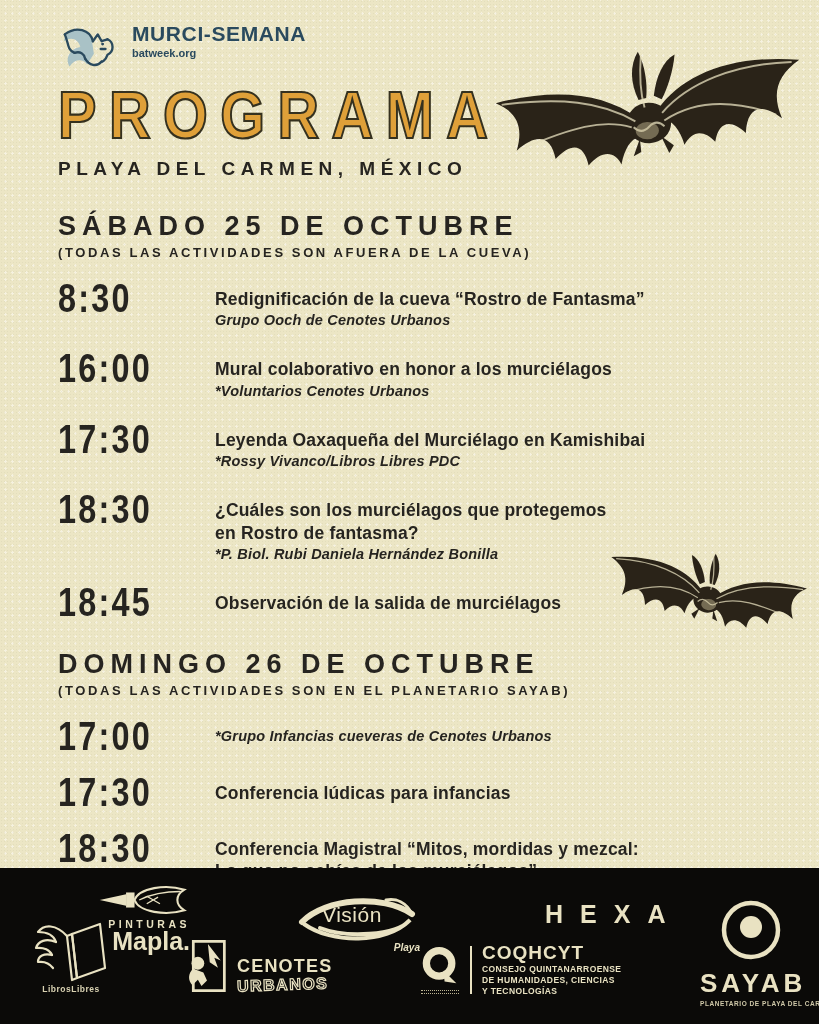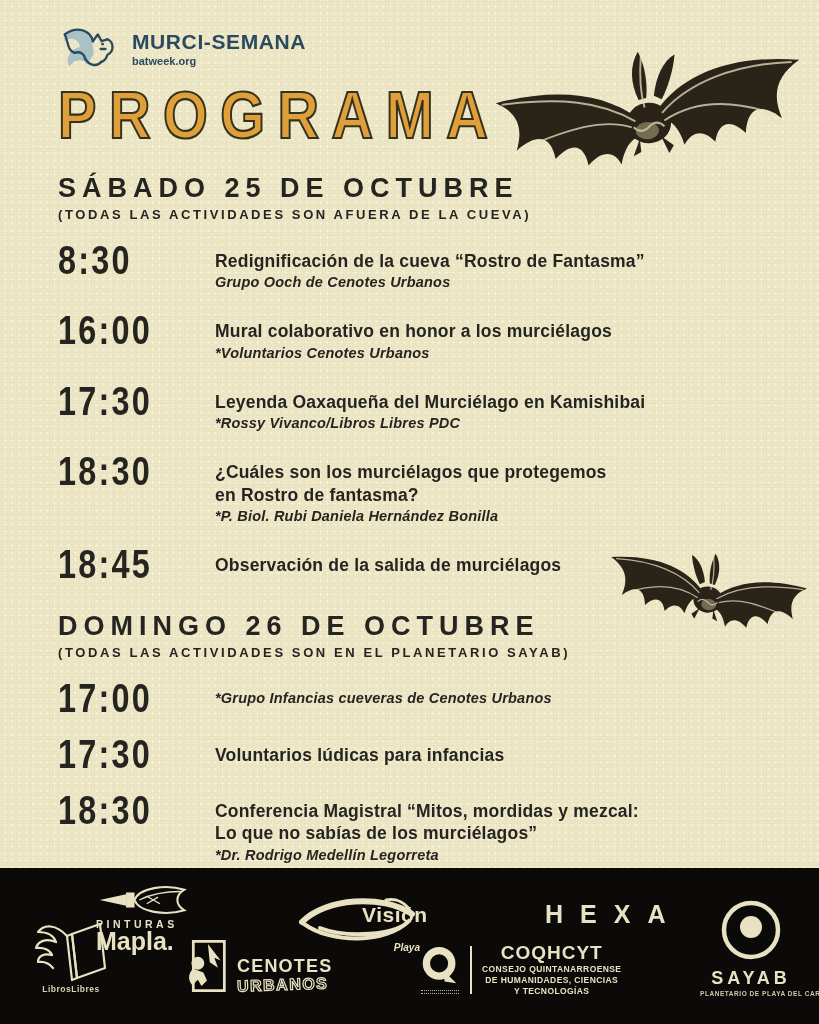--- a/index.html
+++ b/index.html
@@ -12,21 +12,21 @@
     background-image:
       radial-gradient(rgba(120,110,70,.07) 1px, transparent 1px),
       radial-gradient(rgba(255,255,255,.45) 1px, transparent 1.2px);
     background-size:3px 3px, 7px 7px;
     background-position:0 0, 2px 3px;
     color:#262420;
   }
   .content { position:relative; padding:20px 56px 0 58px; }
 
   
-  .brand { display:flex; align-items:center; gap:10px; margin-top:2px; }
+  .brand { display:flex; gap:10px; margin-top:2px; }
   .brand-bat { width:64px; height:52px; flex:none; }
   .brand-name { font-size:21px; font-weight:800; letter-spacing:.6px; color:#2a4a5e; }
   .brand-url  { font-size:11px; font-weight:700; color:#2a4a5e; margin-top:1px; }
 
   .title {
     display:inline-block; margin-top:8px; line-height:1;
     font-size:60px; font-weight:800; letter-spacing:13px;
     color:#dfa039; -webkit-text-stroke:2px #35311f;
     transform:scale(.96,1.12); transform-origin:left top; white-space:nowrap;
   }
@@ -51,44 +51,44 @@
   .event-presenter { margin-top:2px; font-size:14.5px; font-weight:600; font-style:italic; letter-spacing:.2px; }
   .event-presenter:empty { display:none; }
 
   
   .footer { position:absolute; left:0; bottom:0; width:100%; height:156px; background:#0b0a08; color:#e9e2c2; }
   .footer svg { display:block; }
 
   .logo-libros { position:absolute; left:24px; top:48px; width:94px; text-align:center; }
   .libros-caption { margin-top:2px; font-size:8.5px; font-weight:700; letter-spacing:.5px; color:#d9d2b2; }
 
-  .logo-mapla { position:absolute; left:96px; top:16px; width:94px; text-align:left; }
+  .logo-mapla { position:absolute; left:96px; top:16px; width:94px; text-align:right; }
   .mapla-line1 { margin-top:2px; font-size:10.5px; font-weight:700; letter-spacing:3.5px; }
   .mapla-line2 { font-size:25px; font-weight:700; line-height:.95; }
 
   .logo-cenotes { position:absolute; left:186px; top:70px; display:flex; align-items:flex-end; gap:9px; }
   .cenotes-line1 { font-size:18px; font-weight:800; letter-spacing:1.2px; }
   .cenotes-line2 { margin-top:-1px; font-size:16px; font-weight:800; letter-spacing:1.5px;
                    color:transparent; -webkit-text-stroke:1.2px #e9e2c2; transform:rotate(-2deg); }
 
   .logo-vision { position:absolute; left:296px; top:20px; width:124px; height:68px; }
-  .vision-line1 { position:absolute; left:26px; top:15px; font-size:21px; font-weight:700; letter-spacing:.5px;margin-left:40px; }
+  .vision-line1 { position:absolute; left:26px; top:15px; font-size:21px; font-weight:400; letter-spacing:.5px; }
   .vision-line2 { position:absolute; right:0; bottom:3px; font-size:10px; font-style:italic; font-weight:600; }
 
-  .logo-coqhcyt { position:absolute; left:420px; top:74px; display:flex; align-items:center; gap:10px;text-align:center; }
+  .logo-coqhcyt { position:absolute; left:420px; top:74px; display:flex; align-items:center; gap:10px; }
   .q-wrap { text-align:center; }
   .q-micro { width:38px; border-top:1px dotted #bdb693; margin:2px auto 0; }
   .coq-divider { width:2px; height:48px; background:#e9e2c2; }
   .coqhcyt-name { font-size:19px; font-weight:800; letter-spacing:1px; }
   .coqhcyt-desc { font-size:8.5px; font-weight:700; letter-spacing:.4px; line-height:1.3; }
 
   .logo-hexa { position:absolute; left:545px; top:32px; font-size:25px; font-weight:700; letter-spacing:17px; }
 
   .logo-sayab { position:absolute; left:700px; top:26px; width:102px; text-align:center; }
-  .sayab-name { margin-top:2px; font-size:18px; font-weight:700; letter-spacing:4px; }
+  .sayab-name { margin-top:2px; font-size:26px; font-weight:700; letter-spacing:4px; }
   .sayab-caption { margin-top:1px; font-size:6.5px; font-weight:700; letter-spacing:.55px; color:#cfc8a8; white-space:nowrap; }
 </style>
 </head>
 <body>
 
 <div class="poster">
 
   <svg width="0" height="0" style="position:absolute">
     <symbol id="bat" viewBox="0 0 340 170">
       <g fill="#2a2318">
@@ -135,20 +135,21 @@
         </g>
         <circle cx="46" cy="22" r="1.5" fill="#2a4a5e"></circle>
       </svg>
       <div>
         <div class="brand-name">MURCI-SEMANA</div>
         <div class="brand-url">batweek.org</div>
       </div>
     </div>
 
     <div class="title">PROGRAMA</div>
+    <div class="subtitle">PLAYA DEL CARMEN, MÉXICO</div>
 
     
     <section class="day">
       <div class="day-heading">SÁBADO 25 DE OCTUBRE</div>
       <div class="day-note">(TODAS LAS ACTIVIDADES SON AFUERA DE LA CUEVA)</div>
       <div class="events">
         <div class="event">
           <div class="event-time">8:30</div>
           <div class="event-info">
             <div class="event-title">Redignificación de la cueva “Rostro de Fantasma”</div>
@@ -194,21 +195,21 @@
       <div class="events">
         <div class="event">
           <div class="event-time">17:00</div>
           <div class="event-info">
             <div class="event-presenter">*Grupo Infancias cueveras de Cenotes Urbanos</div>
           </div>
         </div>
         <div class="event">
           <div class="event-time">17:30</div>
           <div class="event-info">
-            <div class="event-title">Voluntarios lúdicas para infancias</div>
+            <div class="event-title">Conferencia lúdicas para infancias</div>
 
           </div>
         </div>
         <div class="event">
           <div class="event-time">18:30</div>
           <div class="event-info">
             <div class="event-title">Conferencia Magistral “Mitos, mordidas y mezcal:
 Lo que no sabías de los murciélagos”</div>
             <div class="event-presenter">*Dr. Rodrigo Medellín Legorreta</div>
           </div>

